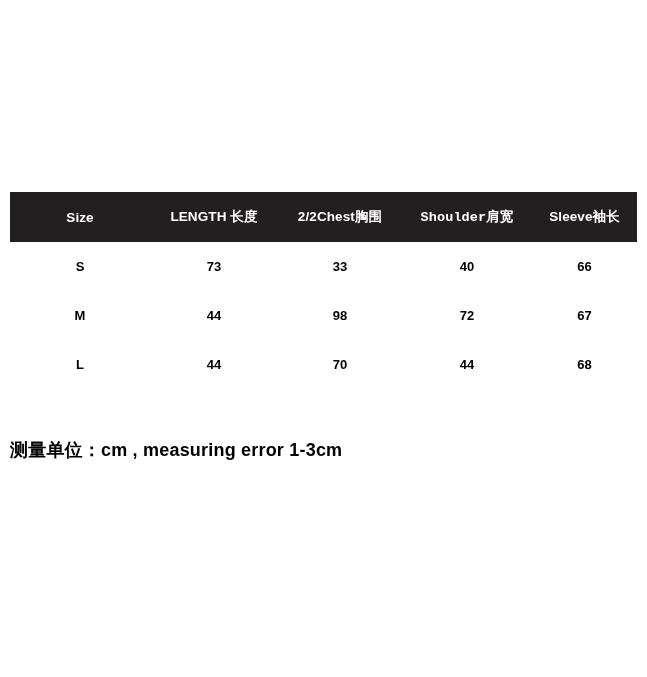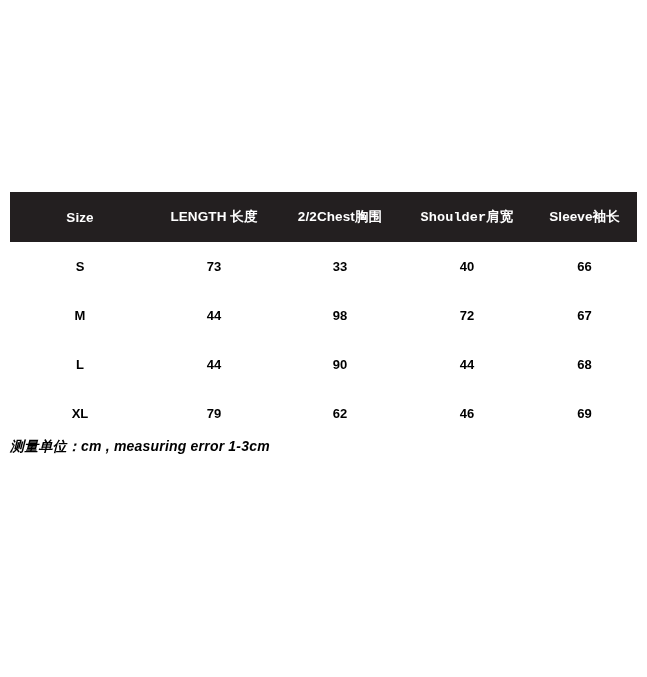--- a/index.html
+++ b/index.html
@@ -54,26 +54,25 @@
   .col-size   { width: 140px; }
   .col-length { width: 128px; }
   .col-chest  { width: 124px; }
   .col-should { width: 130px; font-family: Liberation Mono, monospace; }
   .col-sleeve { width: 105px; }
 
   .note {
     position: absolute;
     left: 10px;
     top: 438px;
-    font-size: 14px;
+    font-size: 18px;
     font-weight: bold;
     color: #000000;
     letter-spacing: 0.2px;
     white-space: nowrap;
-    font-style: italic;
   }
 </style>
 </head>
 <body>
 
 <div class="sheet">
 
   <table class="size-table">
     <thead>
       <tr>
@@ -95,29 +94,22 @@
       <tr>
         <td>M</td>
         <td>44</td>
         <td>98</td>
         <td>72</td>
         <td>67</td>
       </tr>
       <tr>
         <td>L</td>
         <td>44</td>
-        <td>90</td>
+        <td>70</td>
         <td>44</td>
         <td>68</td>
-      </tr>
-      <tr>
-        <td>XL</td>
-        <td>79</td>
-        <td>62</td>
-        <td>46</td>
-        <td>69</td>
       </tr>
     </tbody>
   </table>
 
   <div class="note">测量单位：cm , measuring error 1-3cm</div>
 
 </div>
 
 </body></html>

